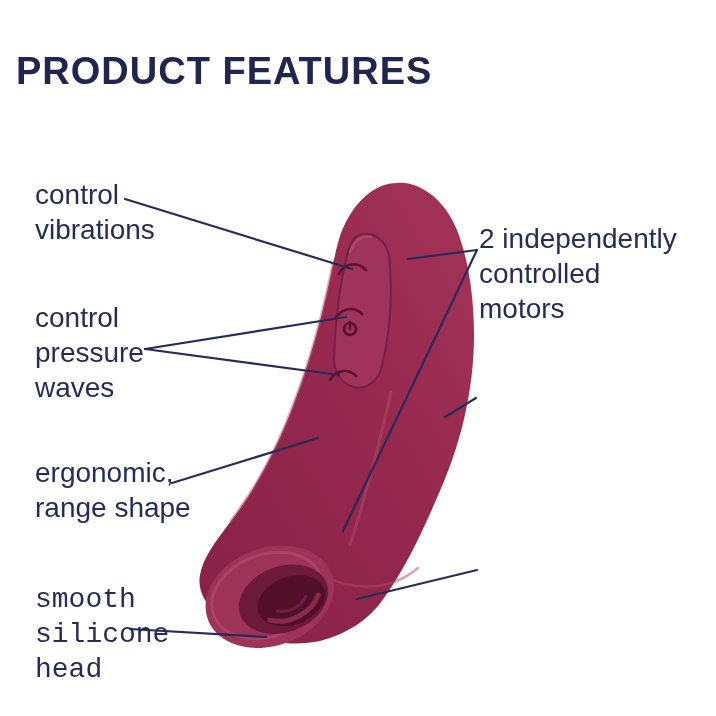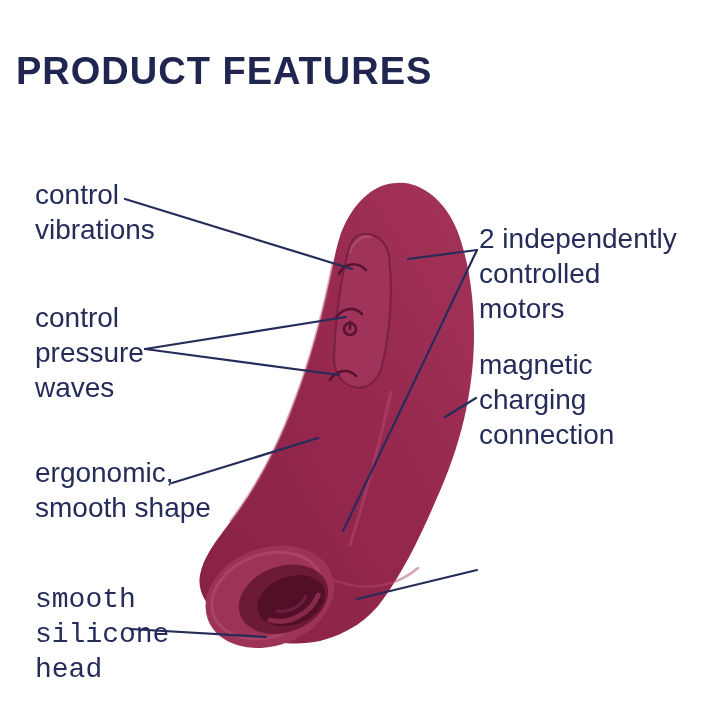--- a/index.html
+++ b/index.html
@@ -99,25 +99,22 @@
       <path class="connector" d="M 477,570 L 357,599"></path>
     </g>
   </svg>
 
   <div class="label lbl-l1">control
 vibrations</div>
   <div class="label lbl-l2">control
 pressure
 waves</div>
   <div class="label lbl-l3">ergonomic,
-smooth shape</div>
+range shape</div>
   <div class="label lbl-l4">smooth
 silicone
 head</div>
 
   <div class="label lbl-r1">2 independently
 controlled
 motors</div>
-  <div class="label lbl-r2">magnetic
-charging
-connection</div>
 
 </div>
 
 </body></html>

